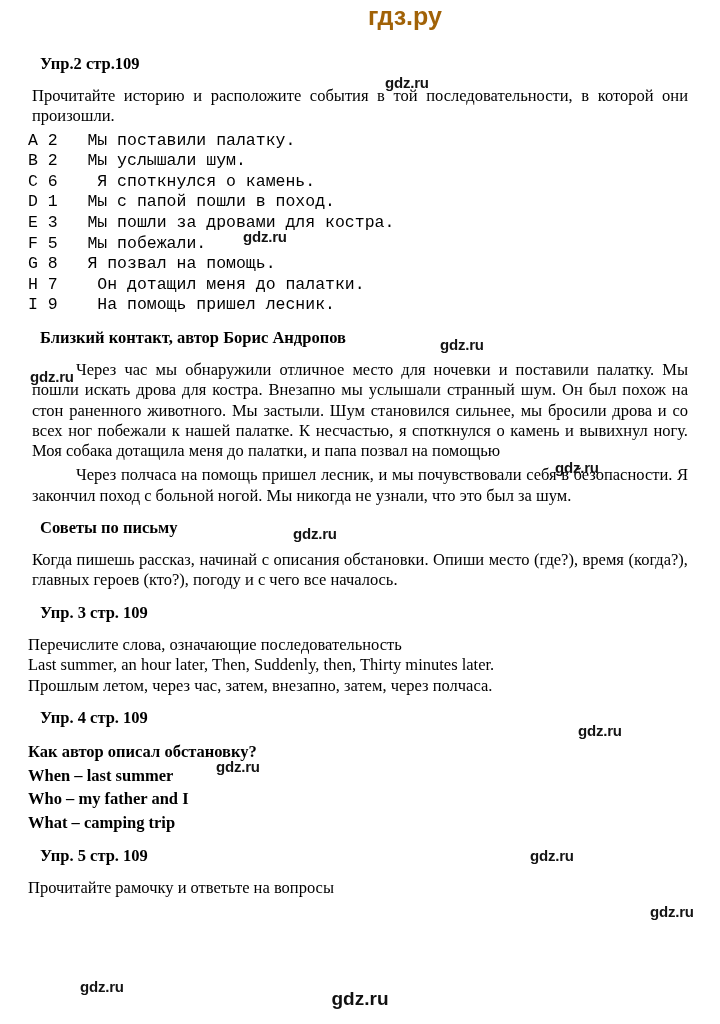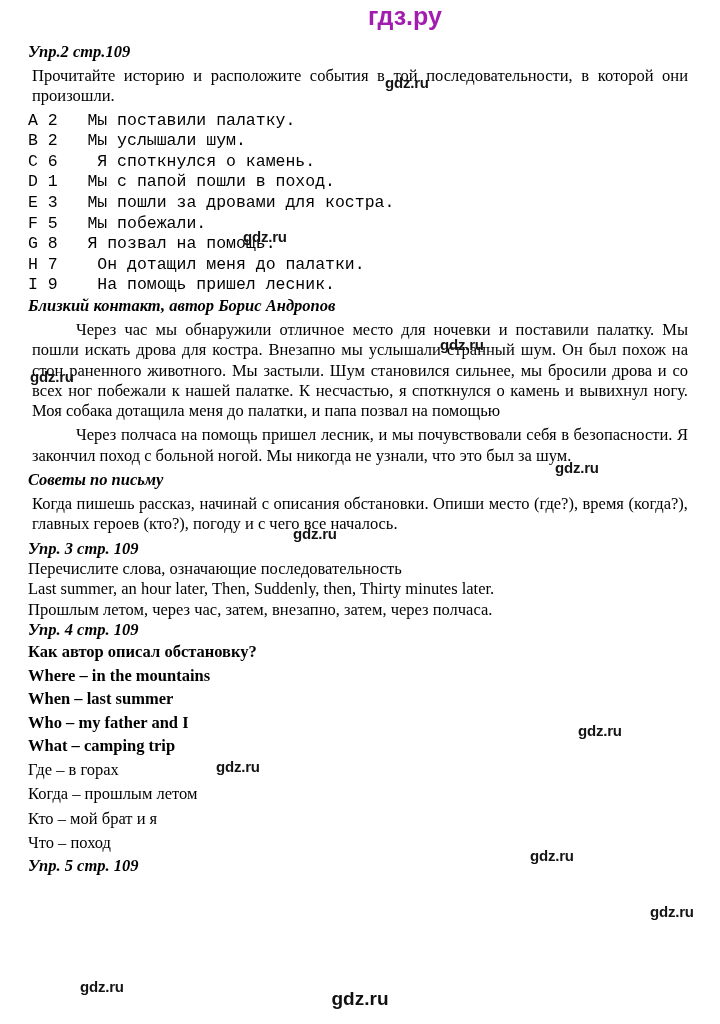--- a/index.html
+++ b/index.html
@@ -21,41 +21,40 @@
     position: absolute;
     top: 2px;
     left: 0;
     width: 720px;
     text-align: center;
     padding-right: 0px;
     font-family: "Liberation Sans", "DejaVu Sans", sans-serif;
     font-weight: bold;
     font-size: 25px;
     letter-spacing: 0px;
-    color: #a21caf;
+    color: #a16207;
   }
   #header-logo .logo-inner {
     display: inline-block;
     transform: translateX(45px);
   }
 
   
   #page {
     position: absolute;
     top: 42px;
     left: 28px;
     width: 664px;
   }
 
   .h-bold {
     font-weight: bold;
     font-size: 16.5px;
     line-height: 20px;
-    margin: 0;
-    font-style: italic;
+    margin: 12px;
   }
   .para {
     font-size: 16.5px;
     line-height: 20.3px;
     margin: 4px;
     text-align: justify;
     text-justify: inter-word;
   }
   .para.indent {
     text-indent: 44px;
@@ -138,34 +137,28 @@
   <div id="sec-ex3">
     <div class="h-bold">Упр. 3 стр. 109</div>
     <div class="line-wide">Перечислите слова, означающие последовательность</div>
     <div class="line-wide">Last summer, an hour later, Then, Suddenly, then, Thirty minutes later.</div>
     <div class="line-wide">Прошлым летом, через час, затем, внезапно, затем, через полчаса.</div>
   </div>
 
   <div id="sec-ex4">
     <div class="h-bold">Упр. 4 стр. 109</div>
     <div class="line">Как автор описал обстановку?</div>
-    <div class="line">Where – in the mountains</div>
     <div class="line">When – last summer</div>
     <div class="line">Who – my father and I</div>
     <div class="line">What – camping trip</div>
   </div>
-  <div id="sec-ex4-ru">
-    <div class="line">Где – в горах</div>
-    <div class="line">Когда – прошлым летом</div>
-    <div class="line">Кто – мой брат и я</div>
-    <div class="line">Что – поход</div>
-  </div>
 
   <div id="sec-ex5">
     <div class="h-bold">Упр. 5 стр. 109</div>
+    <div class="line">Прочитайте рамочку и ответьте на вопросы</div>
   </div>
 
 </div>
 
 <div id="watermark-layer">
     <span class="wm" style="left: 385px; top: 74px;">gdz.ru</span>
     <span class="wm" style="left: 243px; top: 228px;">gdz.ru</span>
     <span class="wm" style="left: 440px; top: 336px;">gdz.ru</span>
     <span class="wm" style="left: 30px; top: 368px;">gdz.ru</span>
     <span class="wm" style="left: 555px; top: 459px;">gdz.ru</span>

